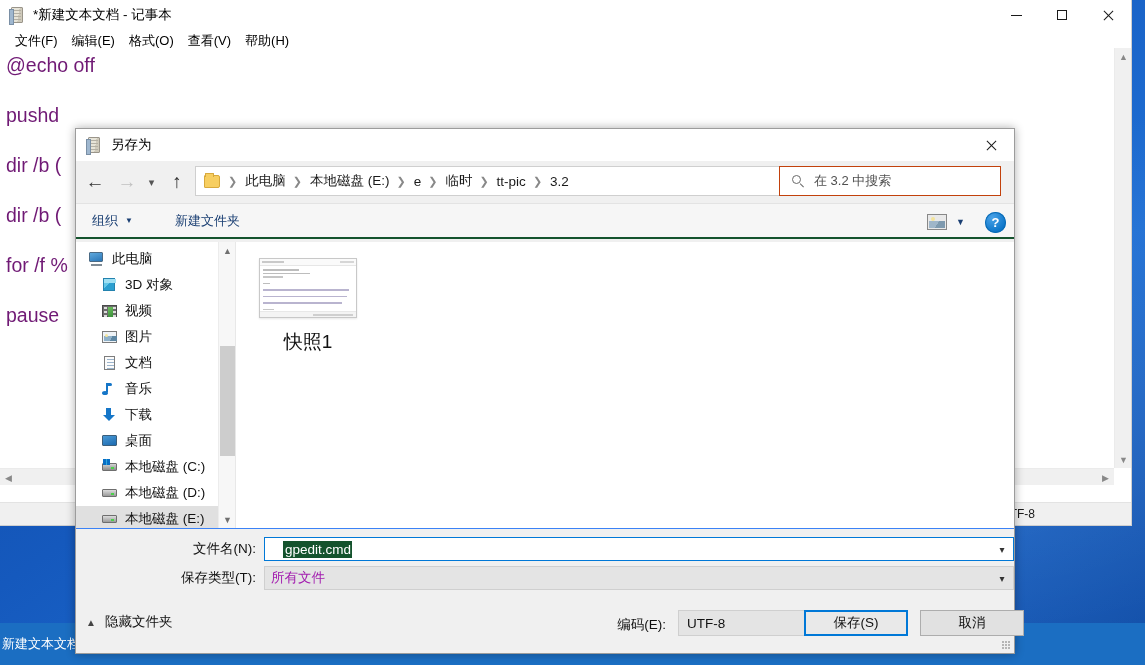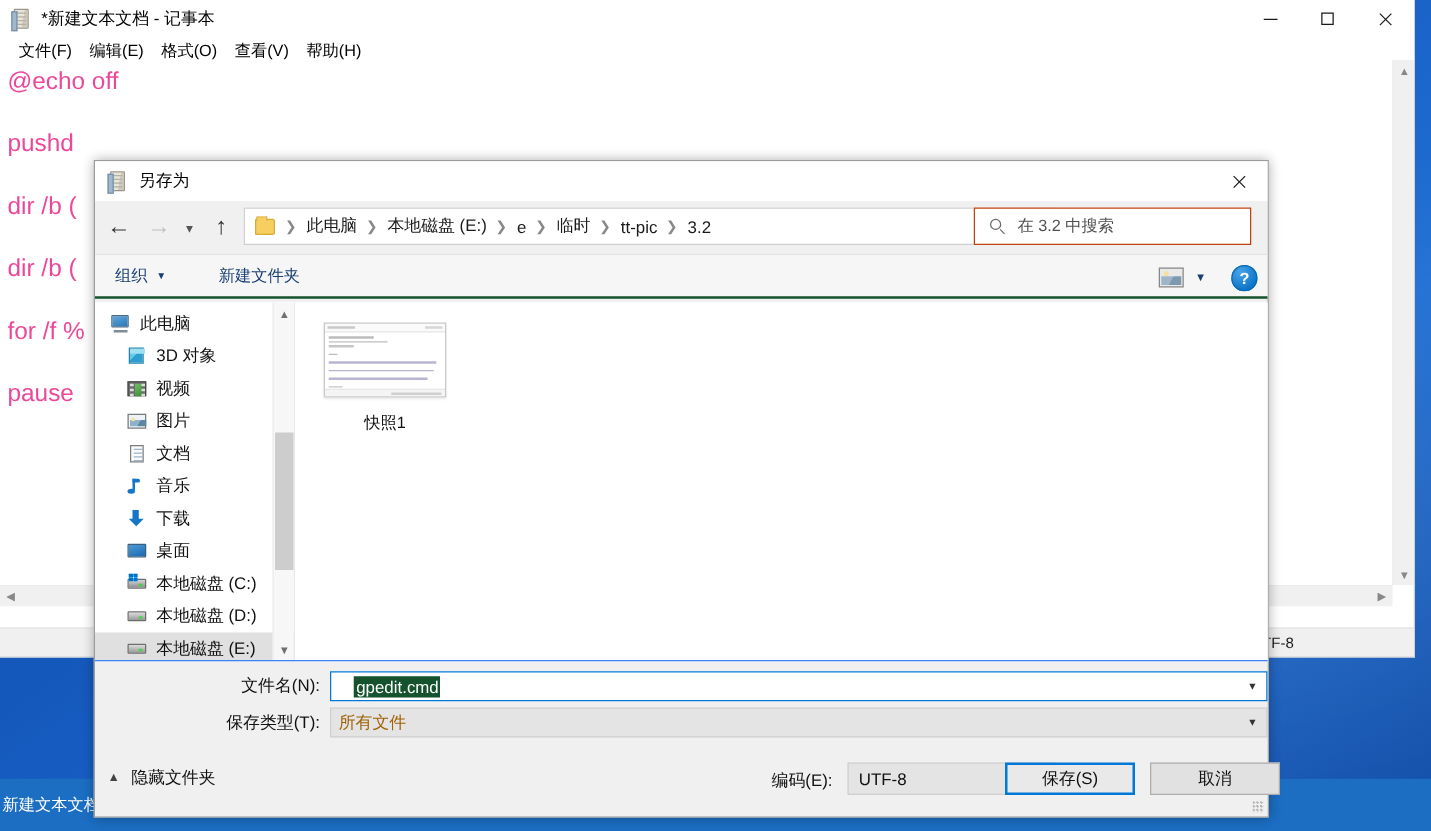--- a/index.html
+++ b/index.html
@@ -79,21 +79,21 @@
     background:#fff; font-size:13px; color:#000;
   }
   #np-menubar .mi { padding:2px 7px; white-space:nowrap; }
 
   #np-editor {
     position:absolute; left:6px; top:52px; right:18px; bottom:40px;
     background:#fff; overflow:hidden;
   }
   .np-line {
     font-family:"Liberation Sans","DejaVu Sans",sans-serif;
-    font-size:19.5px; color:#ec4899; height:50px; line-height:26px;
+    font-size:19.5px; color:#701a75; height:50px; line-height:26px;
     white-space:pre; overflow:hidden;
   }
   #np-vscroll {
     position:absolute; right:0; top:48px; width:17px; bottom:57px;
     background:#f0f0f0; border-left:1px solid #ebebeb;
   }
   #np-vscroll .arrow{
     position:absolute;left:0;width:17px;height:17px;
     display:flex;align-items:center;justify-content:center;color:#888;font-size:9px;
   }
@@ -306,40 +306,40 @@
   .tl.b{ background:#b9b4cf; }
   .tl.g{ background:#c6c6c6; }
   .thumb-status{
     position:absolute;left:0;bottom:0;width:100%;height:6px;background:#f4f4f4;
     border-top:1px solid #e8e8e8;
   }
   .thumb-status:before{
     content:"";position:absolute;right:3px;top:2px;width:40px;height:2px;background:#cfcfcf;
   }
   .file-name{
-    margin-top:11px;font-size:13px;color:#111;white-space:nowrap;
+    margin-top:11px;font-size:19px;color:#111;white-space:nowrap;
   }
 
   
   #sa-form{
     position:absolute; left:0; right:0; bottom:61px; height:64px; background:#f0f0f0;
     border-top:1px solid #3b82f6;
   }
   .form-row{ position:absolute; left:0; right:0; height:24px; display:flex; align-items:center; }
   .form-label{
     width:200px; text-align:right; padding-right:8px; font-size:13.5px; color:#111;
     white-space:nowrap;
   }
   .combo{
     position:relative; height:24px; background:#fff; border:1px solid #7c8590;
     display:flex; align-items:center; overflow:hidden;
   }
   .combo.focused{ border:1px solid #0078d7; }
   .combo.readonlybg{ background:#e4e4e4; border:1px solid #cfcfcf; }
-  .combo .val{ font-size:13.5px; color:#a16207; padding-left:6px; white-space:nowrap; }
+  .combo .val{ font-size:13.5px; color:#a21caf; padding-left:6px; white-space:nowrap; }
   .combo .val.sel{ background:#14532d; color:#fff; padding:1px 1px 1px 2px; margin-left:18px; }
   .combo .cbcaret{
     position:absolute;right:0;top:0;width:22px;height:100%;
     display:flex;align-items:center;justify-content:center;font-size:10px;color:#333;
   }
   #fn-combo{ width:800px; }
   #ft-combo{ width:800px; }
 
   
   #sa-footer{

